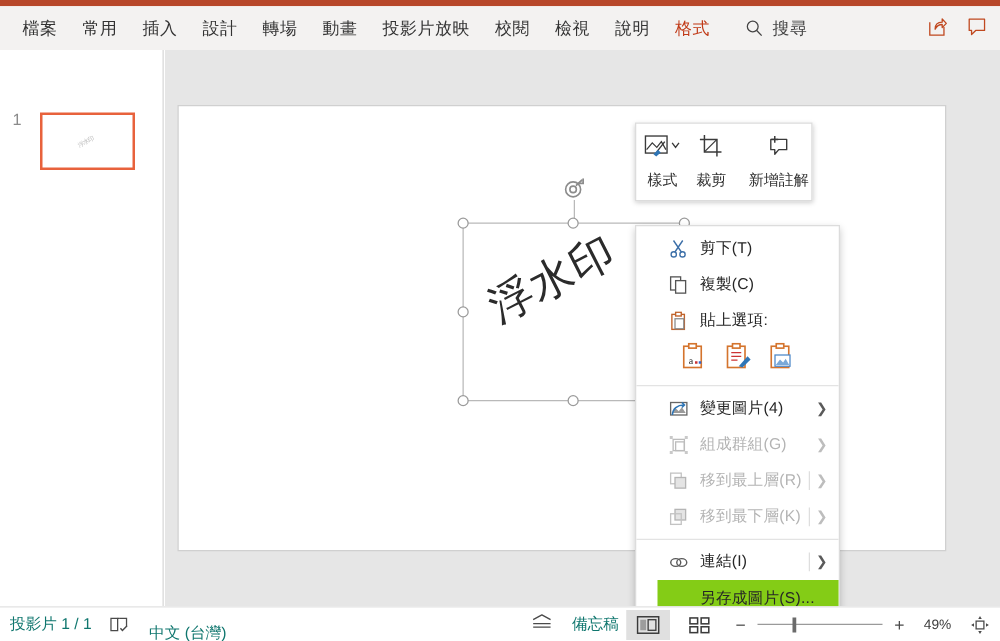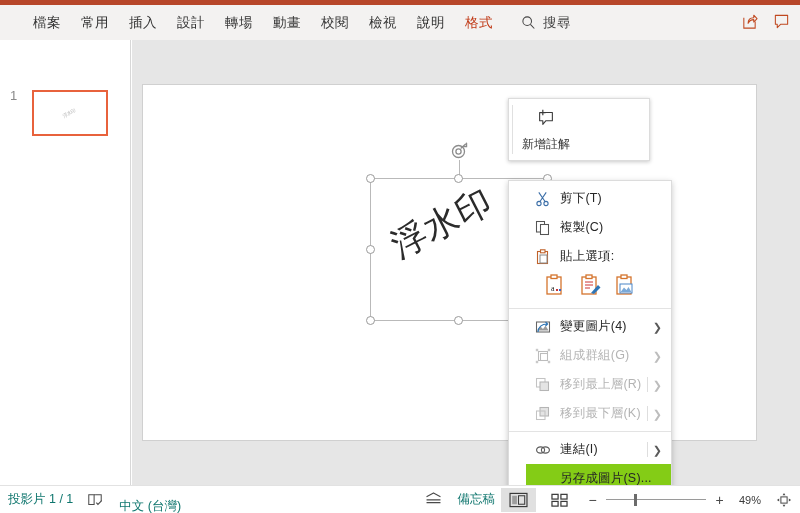--- a/index.html
+++ b/index.html
@@ -22,21 +22,20 @@
     background: #b7472a;
   }
 
   
   .ribbon {
     position: absolute; left: 0; top: 5px;
     width: 800px; height: 35px;
     background: #f3f2f1;
     display: flex;
     align-items: center;
-    padding-left: 15px;
   }
   .tab {
     font-size: 13.5px;
     color: #333333;
     padding: 0 10px;
     height: 30px;
     line-height: 30px;
     letter-spacing: 0.5px;
     white-space: nowrap;
     cursor: default;
@@ -290,20 +289,21 @@
 
   <div class="title-strip"></div>
 
   <div class="ribbon">
     <div class="tab first">檔案</div>
     <div class="tab">常用</div>
     <div class="tab">插入</div>
     <div class="tab">設計</div>
     <div class="tab">轉場</div>
     <div class="tab">動畫</div>
+    <div class="tab">投影片放映</div>
     <div class="tab">校閱</div>
     <div class="tab">檢視</div>
     <div class="tab">說明</div>
     <div class="tab active-ctx">格式</div>
 
     <div class="search-wrap">
       <span class="search-icon">
         <svg width="15" height="15" viewBox="0 0 16 16">
             <circle cx="6.6" cy="6.6" r="4.6" fill="none" stroke="#444" stroke-width="1.1"></circle>
             <line x1="10" y1="10" x2="14.2" y2="14.4" stroke="#444" stroke-width="1.1"></line>
@@ -353,20 +353,44 @@
     <div class="handle h-tm"></div>
     <div class="handle h-tr"></div>
     <div class="handle h-ml"></div>
     <div class="handle h-mr"></div>
     <div class="handle h-bl"></div>
     <div class="handle h-bm"></div>
     <div class="handle h-br"></div>
   </div>
 
   <div class="mini-toolbar">
+    <div class="mt-group">
+      <div class="mt-item">
+        <span>
+          <svg width="30" height="20" viewBox="0 0 32 22">
+            <rect x="1" y="2" width="19" height="15" fill="none" stroke="#3a3a3a" stroke-width="1.2"></rect>
+            <path d="M2 14 L7 8 L11 12 L15 7 L19 14" fill="none" stroke="#3a3a3a" stroke-width="1.1"></path>
+            <path d="M11 16 L18 7" stroke="#3a3a3a" stroke-width="1.2"></path>
+            <path d="M8 18 L12 14 L14.5 16.5 L10.5 20 Z" fill="#2e75b6"></path>
+            <path d="M24.5 8 L27.5 12 L30.5 8" fill="none" stroke="#3a3a3a" stroke-width="1.2"></path>
+          </svg>
+        </span>
+        <span class="mt-label">樣式</span>
+      </div>
+      <div class="mt-item">
+        <span>
+          <svg width="22" height="20" viewBox="0 0 22 22">
+            <path d="M5 1 L5 16 L20 16" fill="none" stroke="#3a3a3a" stroke-width="1.3"></path>
+            <path d="M1 5 L16 5 L16 20" fill="none" stroke="#3a3a3a" stroke-width="1.3"></path>
+            <path d="M5 16 L16 5" stroke="#3a3a3a" stroke-width="1.1"></path>
+          </svg>
+        </span>
+        <span class="mt-label">裁剪</span>
+      </div>
+    </div>
     <div class="mt-sep"></div>
     <div class="mt-group">
       <div class="mt-item">
         <span>
           <svg width="24" height="20" viewBox="0 0 24 22">
             <path d="M5 5 L19 5 L19 14 L12 14 L8.5 18 L8.5 14 L5 14 Z" fill="none" stroke="#3a3a3a" stroke-width="1.2" stroke-linejoin="round"></path>
             <path d="M8.5 2 L8.5 8 M5.5 5 L11.5 5" stroke="#3a3a3a" stroke-width="1.3"></path>
           </svg>
         </span>
         <span class="mt-label">新增註解</span>

